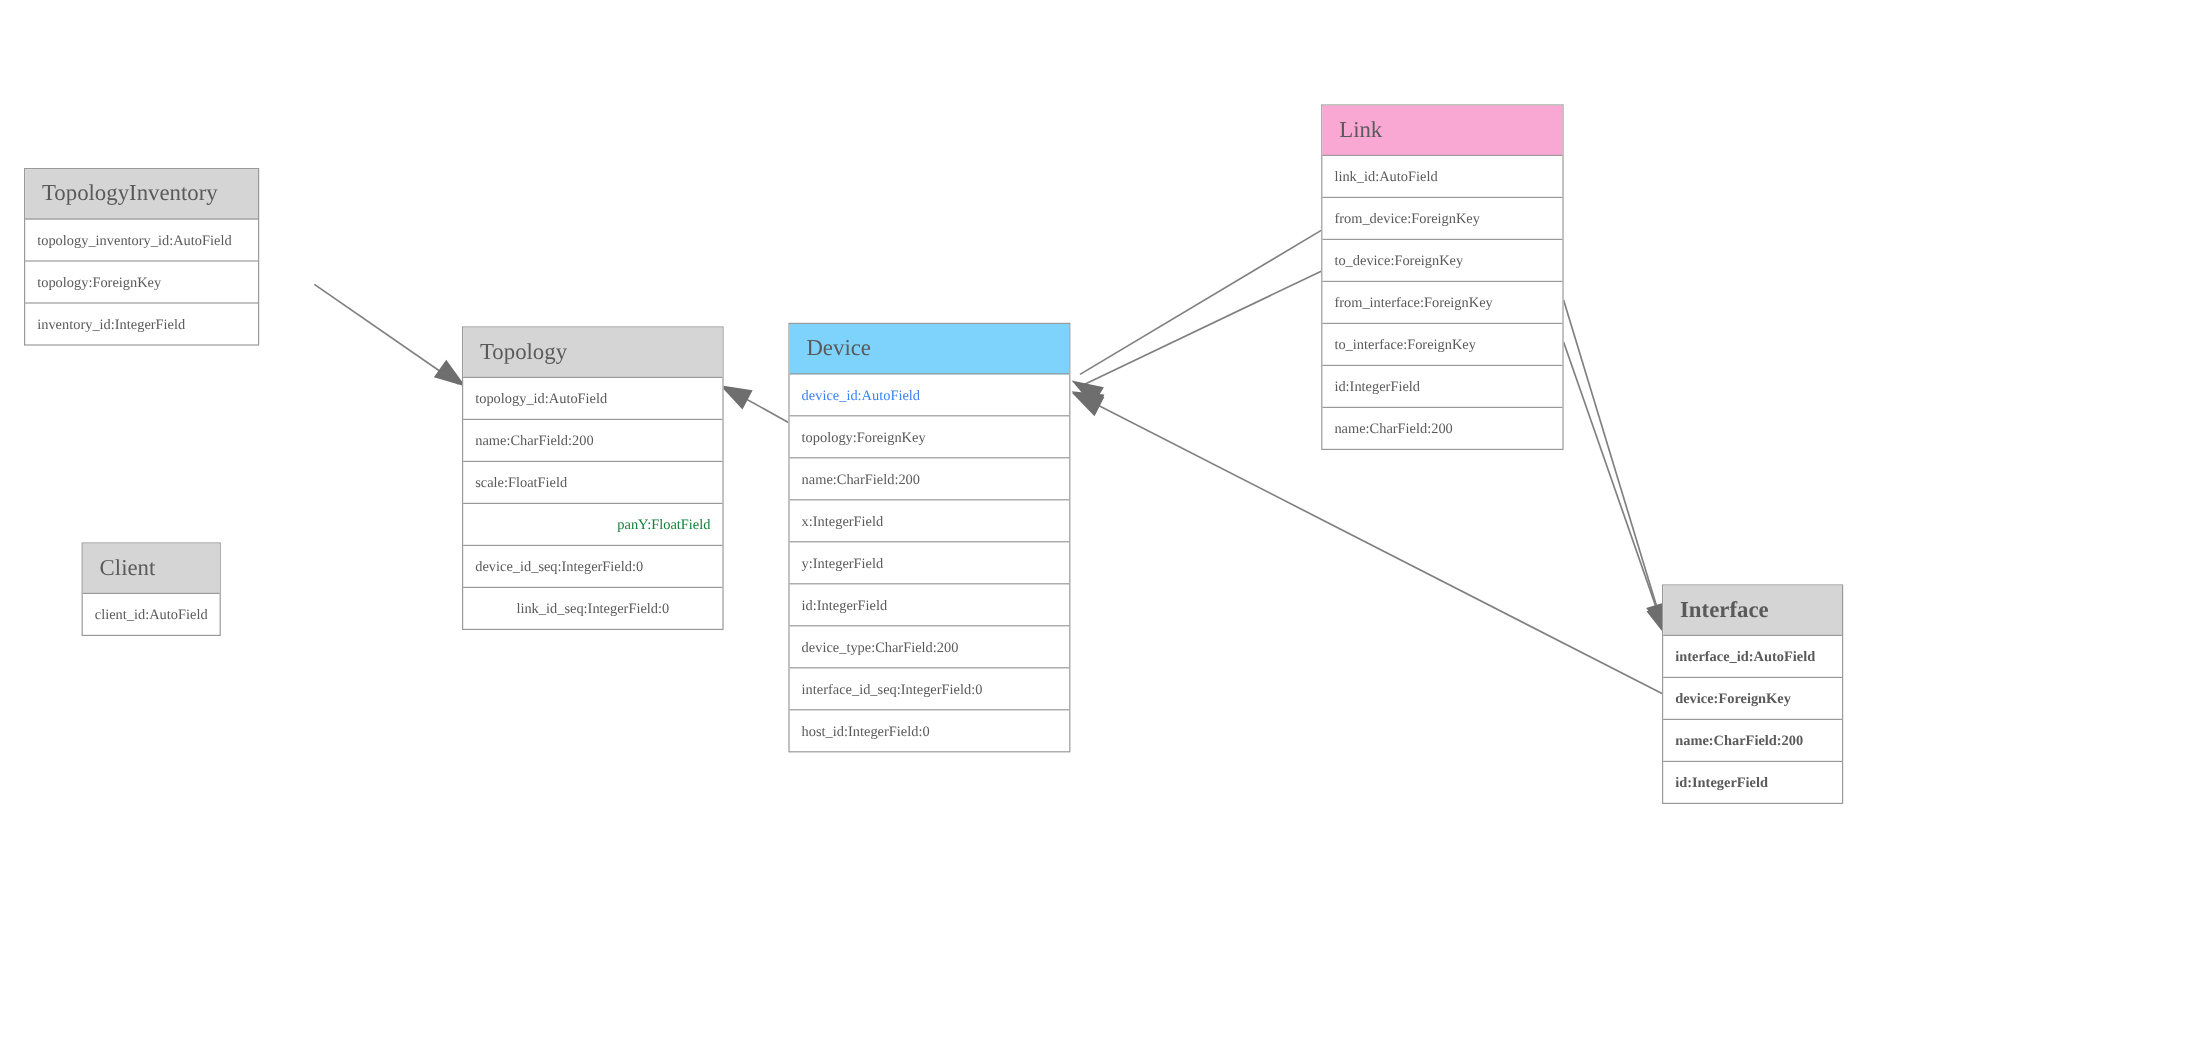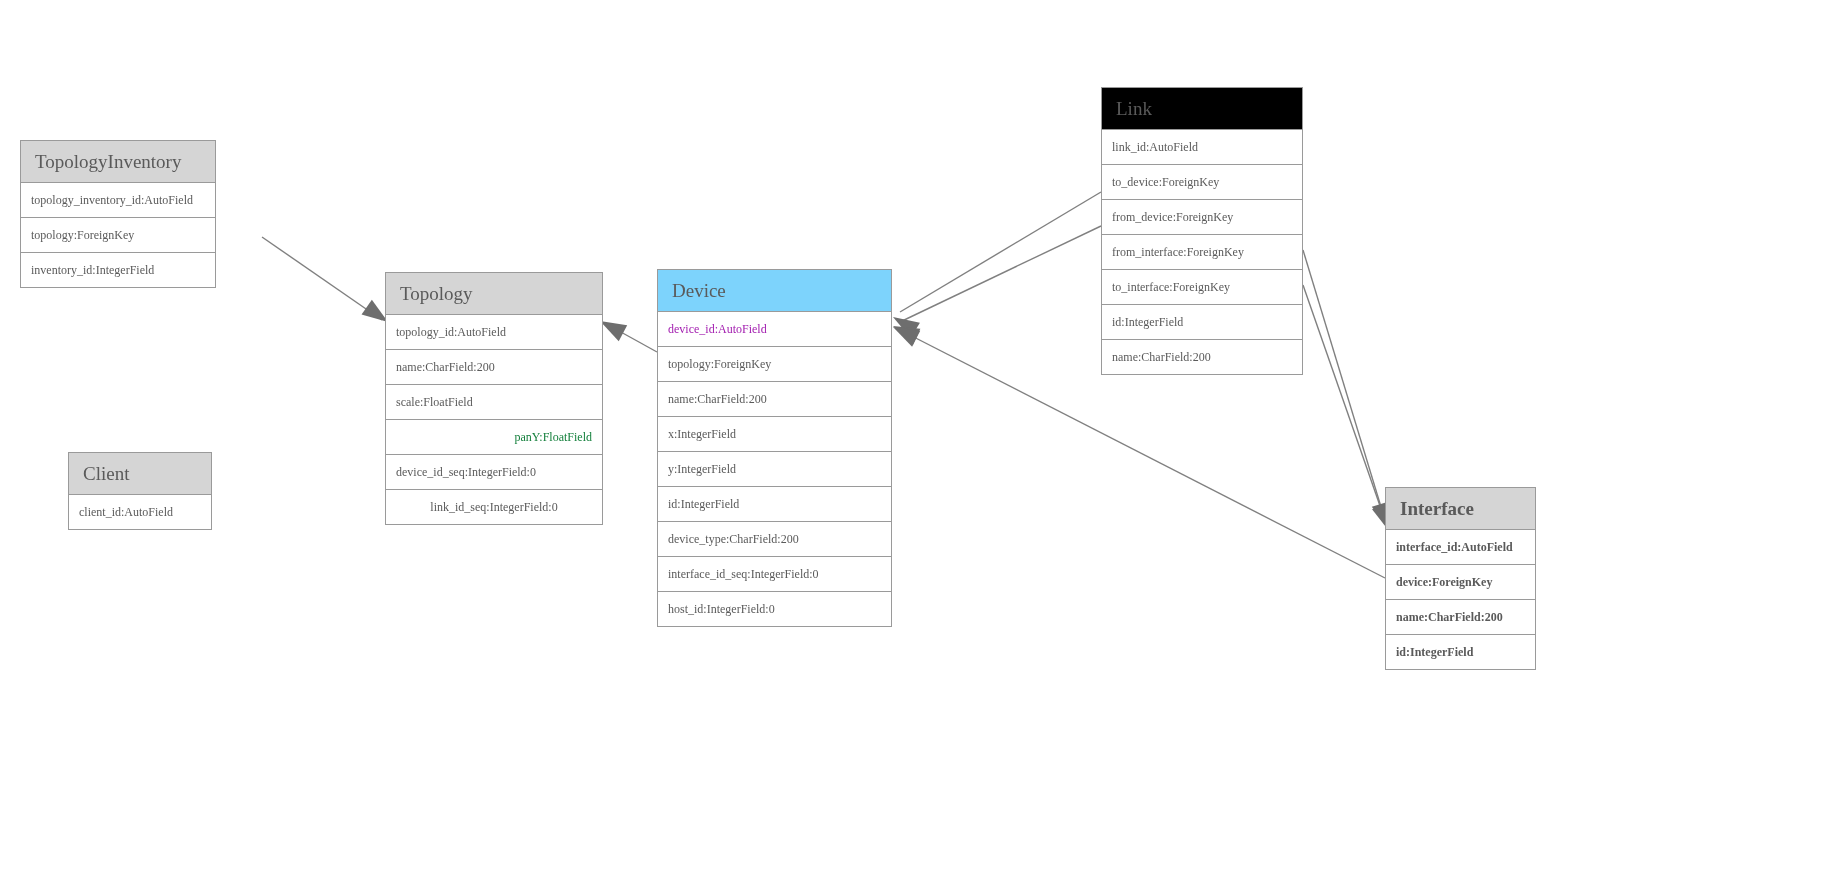--- a/index.html
+++ b/index.html
@@ -84,50 +84,50 @@
       </g>
   </svg>
 
   <div id="entity-layer">
       <div class="entity" style="left: 20px; top: 140px; width: 196px; border-color: rgb(154, 154, 154);">
         <div class="entity-header" style="background: rgb(213, 213, 213); border-bottom-color: rgb(154, 154, 154); color: rgb(90, 90, 90);">TopologyInventory</div>
         <div class="entity-field" style="border-bottom-color: rgb(154, 154, 154); color: rgb(90, 90, 90);">topology_inventory_id:AutoField</div>
         <div class="entity-field" style="border-bottom-color: rgb(154, 154, 154); color: rgb(90, 90, 90);">topology:ForeignKey</div>
         <div class="entity-field" style="border-bottom-color: rgb(154, 154, 154); color: rgb(90, 90, 90);">inventory_id:IntegerField</div>
       </div>
-      <div class="entity" style="left: 68px; top: 452px; width: 144px; border-color: rgb(154, 154, 154);">
+      <div class="entity" style="left: 68px; top: 452px; width: 116px; border-color: rgb(154, 154, 154);">
         <div class="entity-header" style="background: rgb(213, 213, 213); border-bottom-color: rgb(154, 154, 154); color: rgb(90, 90, 90);">Client</div>
         <div class="entity-field" style="border-bottom-color: rgb(154, 154, 154); color: rgb(90, 90, 90);">client_id:AutoField</div>
       </div>
       <div class="entity" style="left: 385px; top: 272px; width: 218px; border-color: rgb(154, 154, 154);">
         <div class="entity-header" style="background: rgb(213, 213, 213); border-bottom-color: rgb(154, 154, 154); color: rgb(90, 90, 90);">Topology</div>
         <div class="entity-field" style="border-bottom-color: rgb(154, 154, 154); color: rgb(90, 90, 90);">topology_id:AutoField</div>
         <div class="entity-field" style="border-bottom-color: rgb(154, 154, 154); color: rgb(90, 90, 90);">name:CharField:200</div>
         <div class="entity-field" style="border-bottom-color: rgb(154, 154, 154); color: rgb(90, 90, 90);">scale:FloatField</div>
         <div class="entity-field" style="border-bottom-color: rgb(154, 154, 154); color: #15803d; text-align: right;">panY:FloatField</div>
         <div class="entity-field" style="border-bottom-color: rgb(154, 154, 154); color: rgb(90, 90, 90);">device_id_seq:IntegerField:0</div>
         <div class="entity-field" style="border-bottom-color: rgb(154, 154, 154); color: rgb(90, 90, 90); text-align: center;">link_id_seq:IntegerField:0</div>
       </div>
       <div class="entity" style="left: 657px; top: 269px; width: 235px; border-color: rgb(154, 154, 154);">
         <div class="entity-header" style="background: #7dd3fc; border-bottom-color: rgb(154, 154, 154); color: rgb(90, 90, 90);">Device</div>
-        <div class="entity-field" style="border-bottom-color: rgb(154, 154, 154); color: #a21caf;">device_id:AutoField</div>
+        <div class="entity-field" style="border-bottom-color: rgb(154, 154, 154); color: #3b82f6;">device_id:AutoField</div>
         <div class="entity-field" style="border-bottom-color: rgb(154, 154, 154); color: rgb(90, 90, 90);">topology:ForeignKey</div>
         <div class="entity-field" style="border-bottom-color: rgb(154, 154, 154); color: rgb(90, 90, 90);">name:CharField:200</div>
         <div class="entity-field" style="border-bottom-color: rgb(154, 154, 154); color: rgb(90, 90, 90);">x:IntegerField</div>
         <div class="entity-field" style="border-bottom-color: rgb(154, 154, 154); color: rgb(90, 90, 90);">y:IntegerField</div>
         <div class="entity-field" style="border-bottom-color: rgb(154, 154, 154); color: rgb(90, 90, 90);">id:IntegerField</div>
         <div class="entity-field" style="border-bottom-color: rgb(154, 154, 154); color: rgb(90, 90, 90);">device_type:CharField:200</div>
         <div class="entity-field" style="border-bottom-color: rgb(154, 154, 154); color: rgb(90, 90, 90);">interface_id_seq:IntegerField:0</div>
         <div class="entity-field" style="border-bottom-color: rgb(154, 154, 154); color: rgb(90, 90, 90);">host_id:IntegerField:0</div>
       </div>
       <div class="entity" style="left: 1101px; top: 87px; width: 202px; border-color: rgb(154, 154, 154);">
-        <div class="entity-header" style="background: #000000; border-bottom-color: rgb(154, 154, 154); color: rgb(90, 90, 90);">Link</div>
+        <div class="entity-header" style="background: #f9a8d4; border-bottom-color: rgb(154, 154, 154); color: rgb(90, 90, 90);">Link</div>
         <div class="entity-field" style="border-bottom-color: rgb(154, 154, 154); color: rgb(90, 90, 90);">link_id:AutoField</div>
+        <div class="entity-field" style="border-bottom-color: rgb(154, 154, 154); color: rgb(90, 90, 90);">from_device:ForeignKey</div>
         <div class="entity-field" style="border-bottom-color: rgb(154, 154, 154); color: rgb(90, 90, 90);">to_device:ForeignKey</div>
-        <div class="entity-field" style="border-bottom-color: rgb(154, 154, 154); color: rgb(90, 90, 90);">from_device:ForeignKey</div>
         <div class="entity-field" style="border-bottom-color: rgb(154, 154, 154); color: rgb(90, 90, 90);">from_interface:ForeignKey</div>
         <div class="entity-field" style="border-bottom-color: rgb(154, 154, 154); color: rgb(90, 90, 90);">to_interface:ForeignKey</div>
         <div class="entity-field" style="border-bottom-color: rgb(154, 154, 154); color: rgb(90, 90, 90);">id:IntegerField</div>
         <div class="entity-field" style="border-bottom-color: rgb(154, 154, 154); color: rgb(90, 90, 90);">name:CharField:200</div>
       </div>
       <div class="entity" style="left: 1385px; top: 487px; width: 151px; border-color: rgb(154, 154, 154); font-weight: bold;">
         <div class="entity-header" style="background: rgb(213, 213, 213); border-bottom-color: rgb(154, 154, 154); color: rgb(90, 90, 90);">Interface</div>
         <div class="entity-field" style="border-bottom-color: rgb(154, 154, 154); color: rgb(90, 90, 90);">interface_id:AutoField</div>
         <div class="entity-field" style="border-bottom-color: rgb(154, 154, 154); color: rgb(90, 90, 90);">device:ForeignKey</div>
         <div class="entity-field" style="border-bottom-color: rgb(154, 154, 154); color: rgb(90, 90, 90);">name:CharField:200</div>

